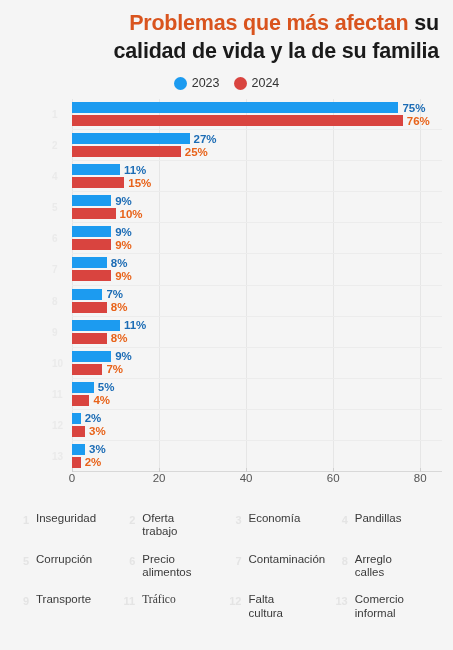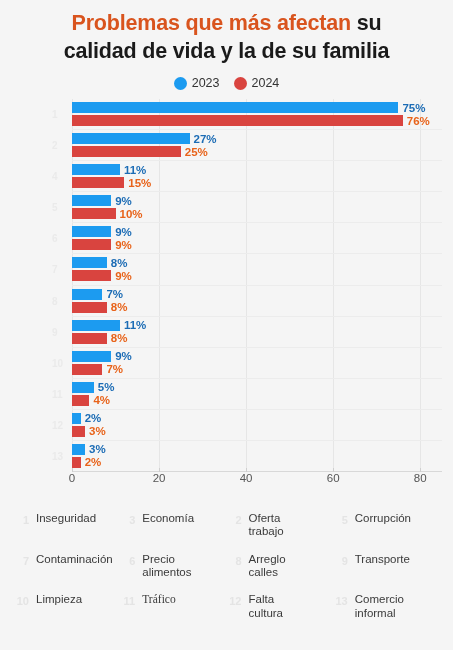--- a/index.html
+++ b/index.html
@@ -15,21 +15,21 @@
   #page {
     position: relative;
     width: 453px;
     height: 650px;
     background: #f5f5f5;
   }
 
   
   .title-block {
     padding: 10px 14px 0 14px;
-    text-align: center;
+    text-align: right;
   }
   .title-line {
     font-size: 21.5px;
     font-weight: bold;
     line-height: 1.28;
     letter-spacing: -0.2px;
     color: #1a1a1a;
     white-space: nowrap;
   }
   .title-accent { color: #d9541e; }
@@ -370,55 +370,55 @@
       </div>
   </div>
 
   <div class="footer">
     <div class="footer-grid" id="footer-grid">
         <div class="key-item">
           <span class="key-num">1</span>
           <span class="key-label" style="white-space: pre-line;">Inseguridad</span>
         </div>
         <div class="key-item">
-          <span class="key-num">3</span>
-          <span class="key-label" style="white-space: pre-line;">Economía</span>
-        </div>
-        <div class="key-item">
           <span class="key-num">2</span>
           <span class="key-label" style="white-space: pre-line;">Oferta
 trabajo</span>
         </div>
         <div class="key-item">
+          <span class="key-num">3</span>
+          <span class="key-label" style="white-space: pre-line;">Economía</span>
+        </div>
+        <div class="key-item">
+          <span class="key-num">4</span>
+          <span class="key-label" style="white-space: pre-line;">Pandillas</span>
+        </div>
+        <div class="key-item">
           <span class="key-num">5</span>
           <span class="key-label" style="white-space: pre-line;">Corrupción</span>
-        </div>
-        <div class="key-item">
-          <span class="key-num">7</span>
-          <span class="key-label" style="white-space: pre-line;">Contaminación</span>
         </div>
         <div class="key-item">
           <span class="key-num">6</span>
           <span class="key-label" style="white-space: pre-line;">Precio
 alimentos</span>
         </div>
         <div class="key-item">
+          <span class="key-num">7</span>
+          <span class="key-label" style="white-space: pre-line;">Contaminación</span>
+        </div>
+        <div class="key-item">
           <span class="key-num">8</span>
           <span class="key-label" style="white-space: pre-line;">Arreglo
 calles</span>
         </div>
         <div class="key-item">
           <span class="key-num">9</span>
           <span class="key-label" style="white-space: pre-line;">Transporte</span>
         </div>
         <div class="key-item">
-          <span class="key-num">10</span>
-          <span class="key-label" style="white-space: pre-line;">Limpieza</span>
-        </div>
-        <div class="key-item">
           <span class="key-num">11</span>
           <span class="key-label" style="white-space: pre-line; font-family: Liberation Serif, serif;">Tráfico</span>
         </div>
         <div class="key-item">
           <span class="key-num">12</span>
           <span class="key-label" style="white-space: pre-line;">Falta
 cultura</span>
         </div>
         <div class="key-item">
           <span class="key-num">13</span>

